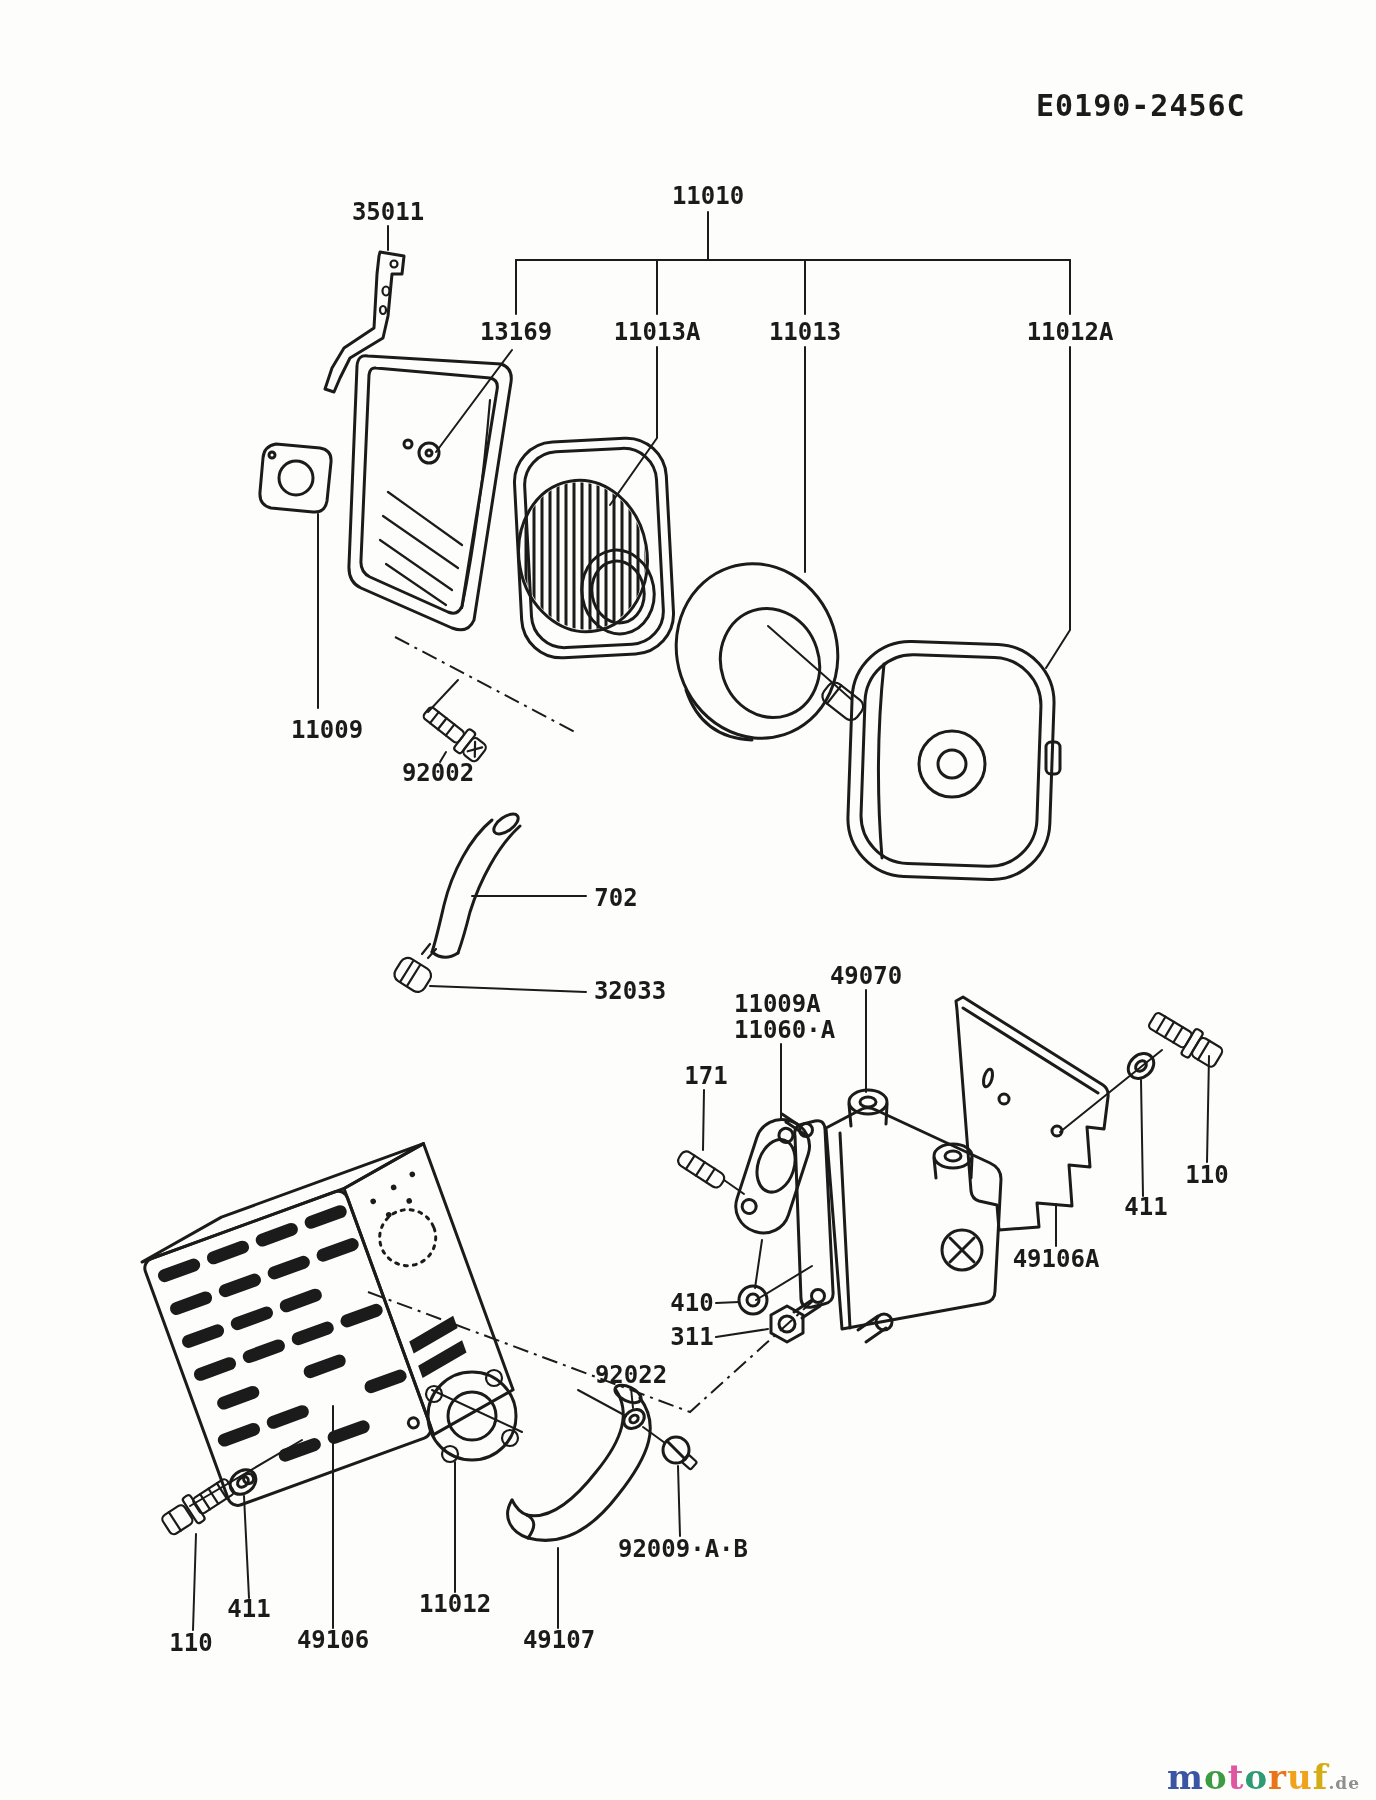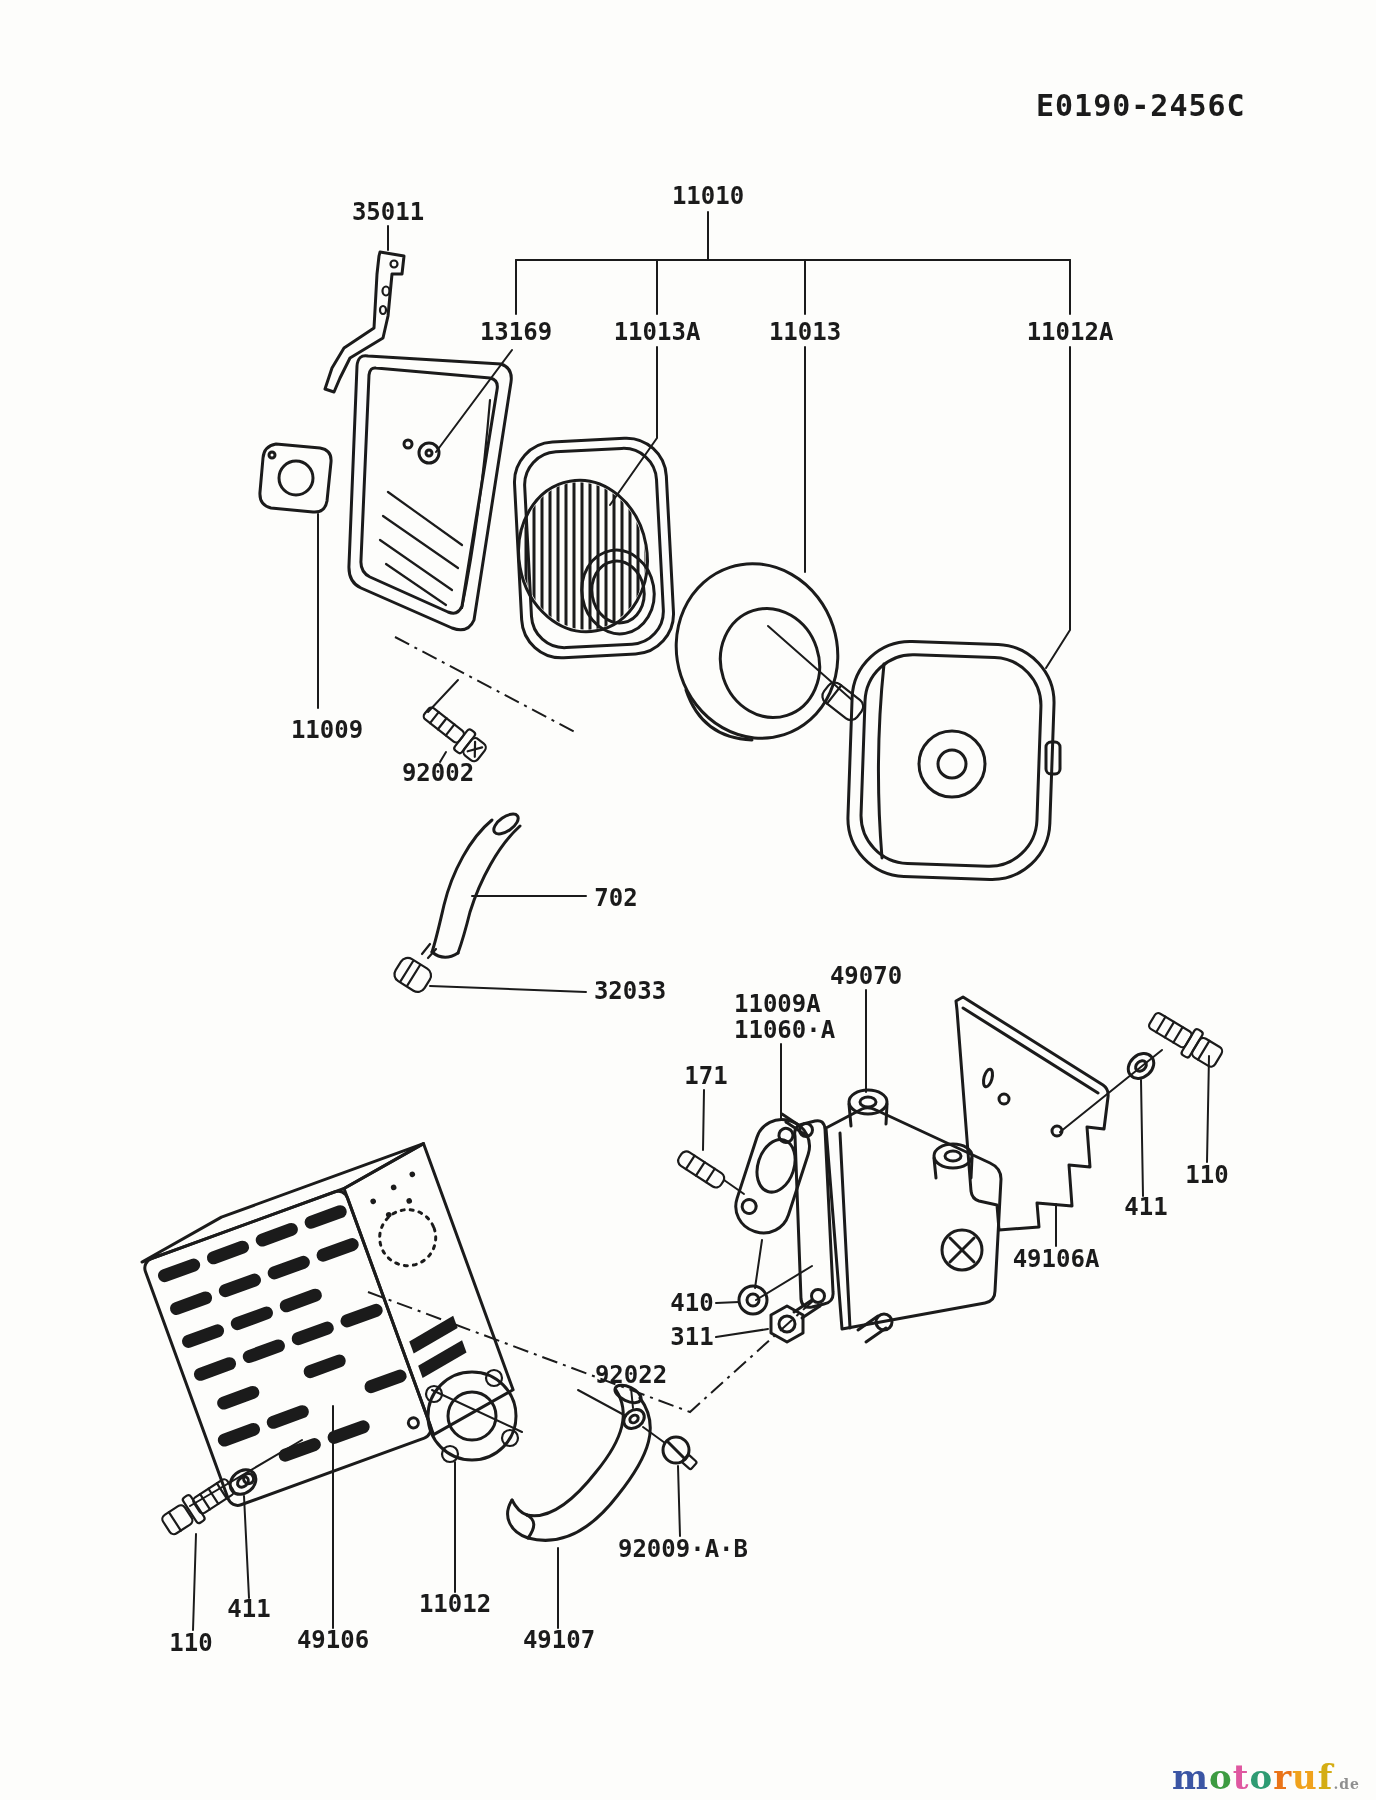--- a/index.html
+++ b/index.html
@@ -11,21 +11,21 @@
       stroke:#1b1b1b;fill:none;stroke-width:3;stroke-linecap:round;stroke-linejoin:round;}
   svg .thin path, svg .thin rect, svg .thin circle, svg .thin ellipse, svg .thin line{stroke-width:2.2;}
   svg .leader line, svg .leader path{stroke:#1b1b1b;stroke-width:2;fill:none;stroke-linecap:round;}
   svg .fillink path, svg .fillink rect, svg .fillink circle{fill:#1b1b1b;stroke:none;}
   svg .dashdot path{stroke:#1b1b1b;stroke-width:2;fill:none;stroke-dasharray:16 6 3 6;}
   svg text.lbl{font:700 24px "DejaVu Sans Mono","Liberation Mono",monospace;fill:#1b1b1b;text-anchor:middle;}
   svg text.lbl.start{text-anchor:start;}
   svg text.ttl{font:700 30px "DejaVu Sans Mono","Liberation Mono",monospace;fill:#1b1b1b;text-anchor:start;letter-spacing:1px;}
   .watermark{position:absolute;right:16px;bottom:6px;font-family:"DejaVu Serif","Liberation Serif",serif;
              font-weight:700;font-size:34px;line-height:1;letter-spacing:1px;}
-  .watermark .suffix{font-size:14px;font-weight:700;}
+  .watermark .suffix{font-size:17px;font-weight:700;}
 </style>
 </head>
 <body>
 
 <div class="stage">
 <svg width="1376" height="1800" viewBox="0 0 1376 1800">
 
   <g class="leader">
     <line x1="516" y1="260" x2="1070" y2="260"></line>
     <line x1="708" y1="212" x2="708" y2="260"></line>

